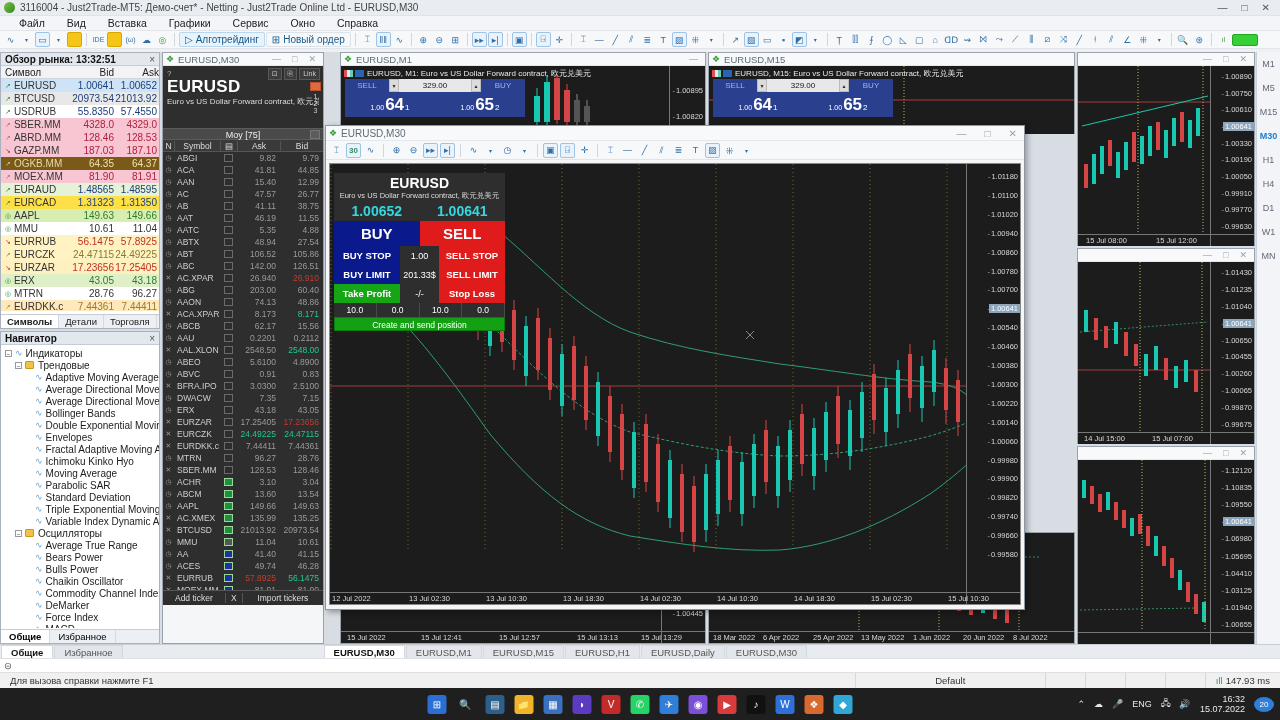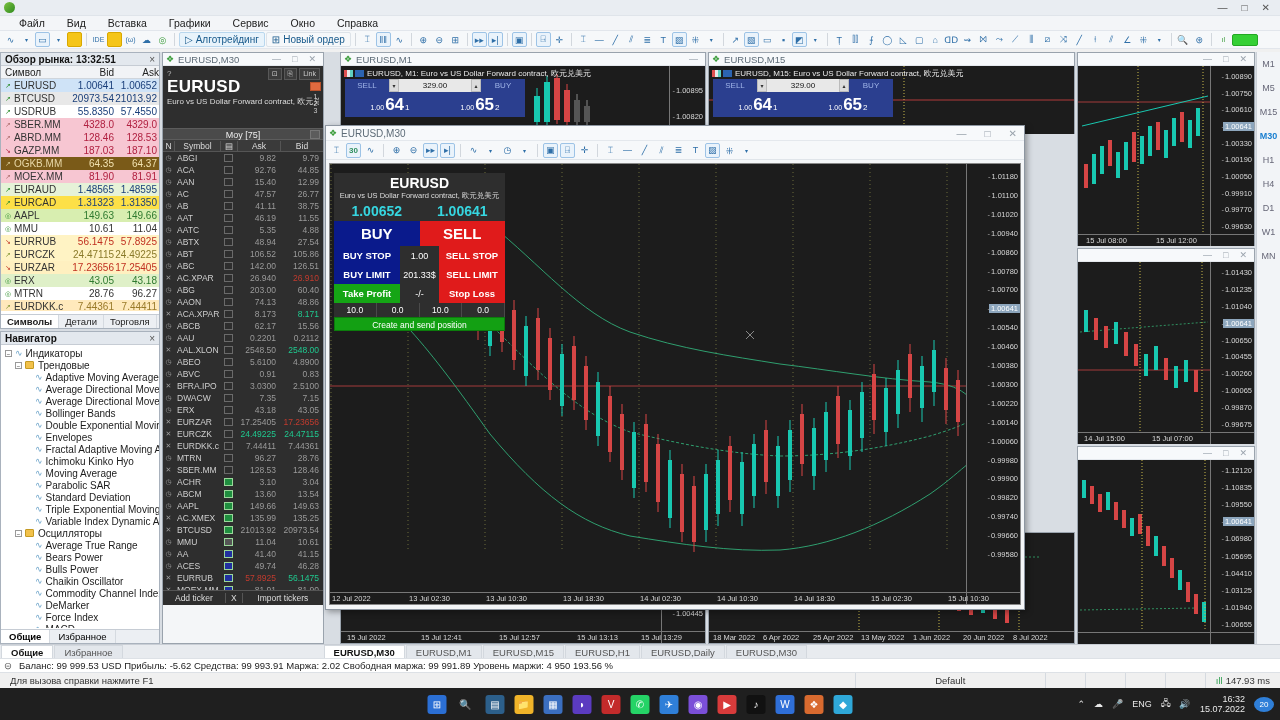--- a/index.html
+++ b/index.html
@@ -190,20 +190,21 @@
           display:flex;align-items:center;justify-content:center;}
   svg{ display:block; }
 </style>
 </head>
 <body>
 
 <div class="app">
 
   <div class="titlebar">
     <div class="tb-ico"></div>
+    <div class="tb-title">3116004 - Just2Trade-MT5: Демо-счет* - Netting - Just2Trade Online Ltd - EURUSD,M30</div>
     <div class="tb-ctl">
       <span>—</span>
       <span>□</span>
       <span>✕</span>
     </div>
   </div>
 
   <div class="menubar">
     <div class="mi">Файл</div>
     <div class="mi">Вид</div>
@@ -948,21 +949,21 @@
             </div>
             <div class="c3" style="color:#9a9a9a">9.82</div>
             <div class="c4" style="color:#9a9a9a">9.79</div>
           </div>
           <div class="tw-row">
             <div class="c0">◷</div>
             <div class="c1" style="color:#cfcfcf;">ACA</div>
             <div class="c2">
               <i style=""></i>
             </div>
-            <div class="c3" style="color:#9a9a9a">92.76</div>
+            <div class="c3" style="color:#9a9a9a">41.81</div>
             <div class="c4" style="color:#9a9a9a">44.85</div>
           </div>
           <div class="tw-row">
             <div class="c0">◷</div>
             <div class="c1" style="color:#cfcfcf;">AAN</div>
             <div class="c2">
               <i style=""></i>
             </div>
             <div class="c3" style="color:#9a9a9a">15.40</div>
             <div class="c4" style="color:#9a9a9a">12.99</div>
@@ -1545,21 +1546,20 @@
           <div class="t act">EURUSD,M30</div>
           <div class="t">EURUSD,M1</div>
           <div class="t">EURUSD,M15</div>
           <div class="t">EURUSD,H1</div>
           <div class="t">EURUSD,Daily</div>
           <div class="t">EURUSD,M30</div>
         </div>
     </div>
     <div class="statusrow">
       <span style="color:#555">⊝</span>
-      <span>Баланс: 99 999.53 USD  Прибыль: -5.62  Средства: 99 993.91  Маржа: 2.02  Свободная маржа: 99 991.89  Уровень маржи: 4 950 193.56 %</span>
     </div>
     <div class="hintrow">
       <span>Для вызова справки нажмите F1</span>
       <span class="right">
         <span class="cell" style="width:190px">Default</span>
         <span class="cell" style="width:40px"></span>
         <span class="cell" style="width:40px"></span>
         <span class="cell" style="width:40px"></span>
         <span class="cell" style="width:40px"></span>
         <span class="cell" style="display:flex;align-items:center;gap:3px">

